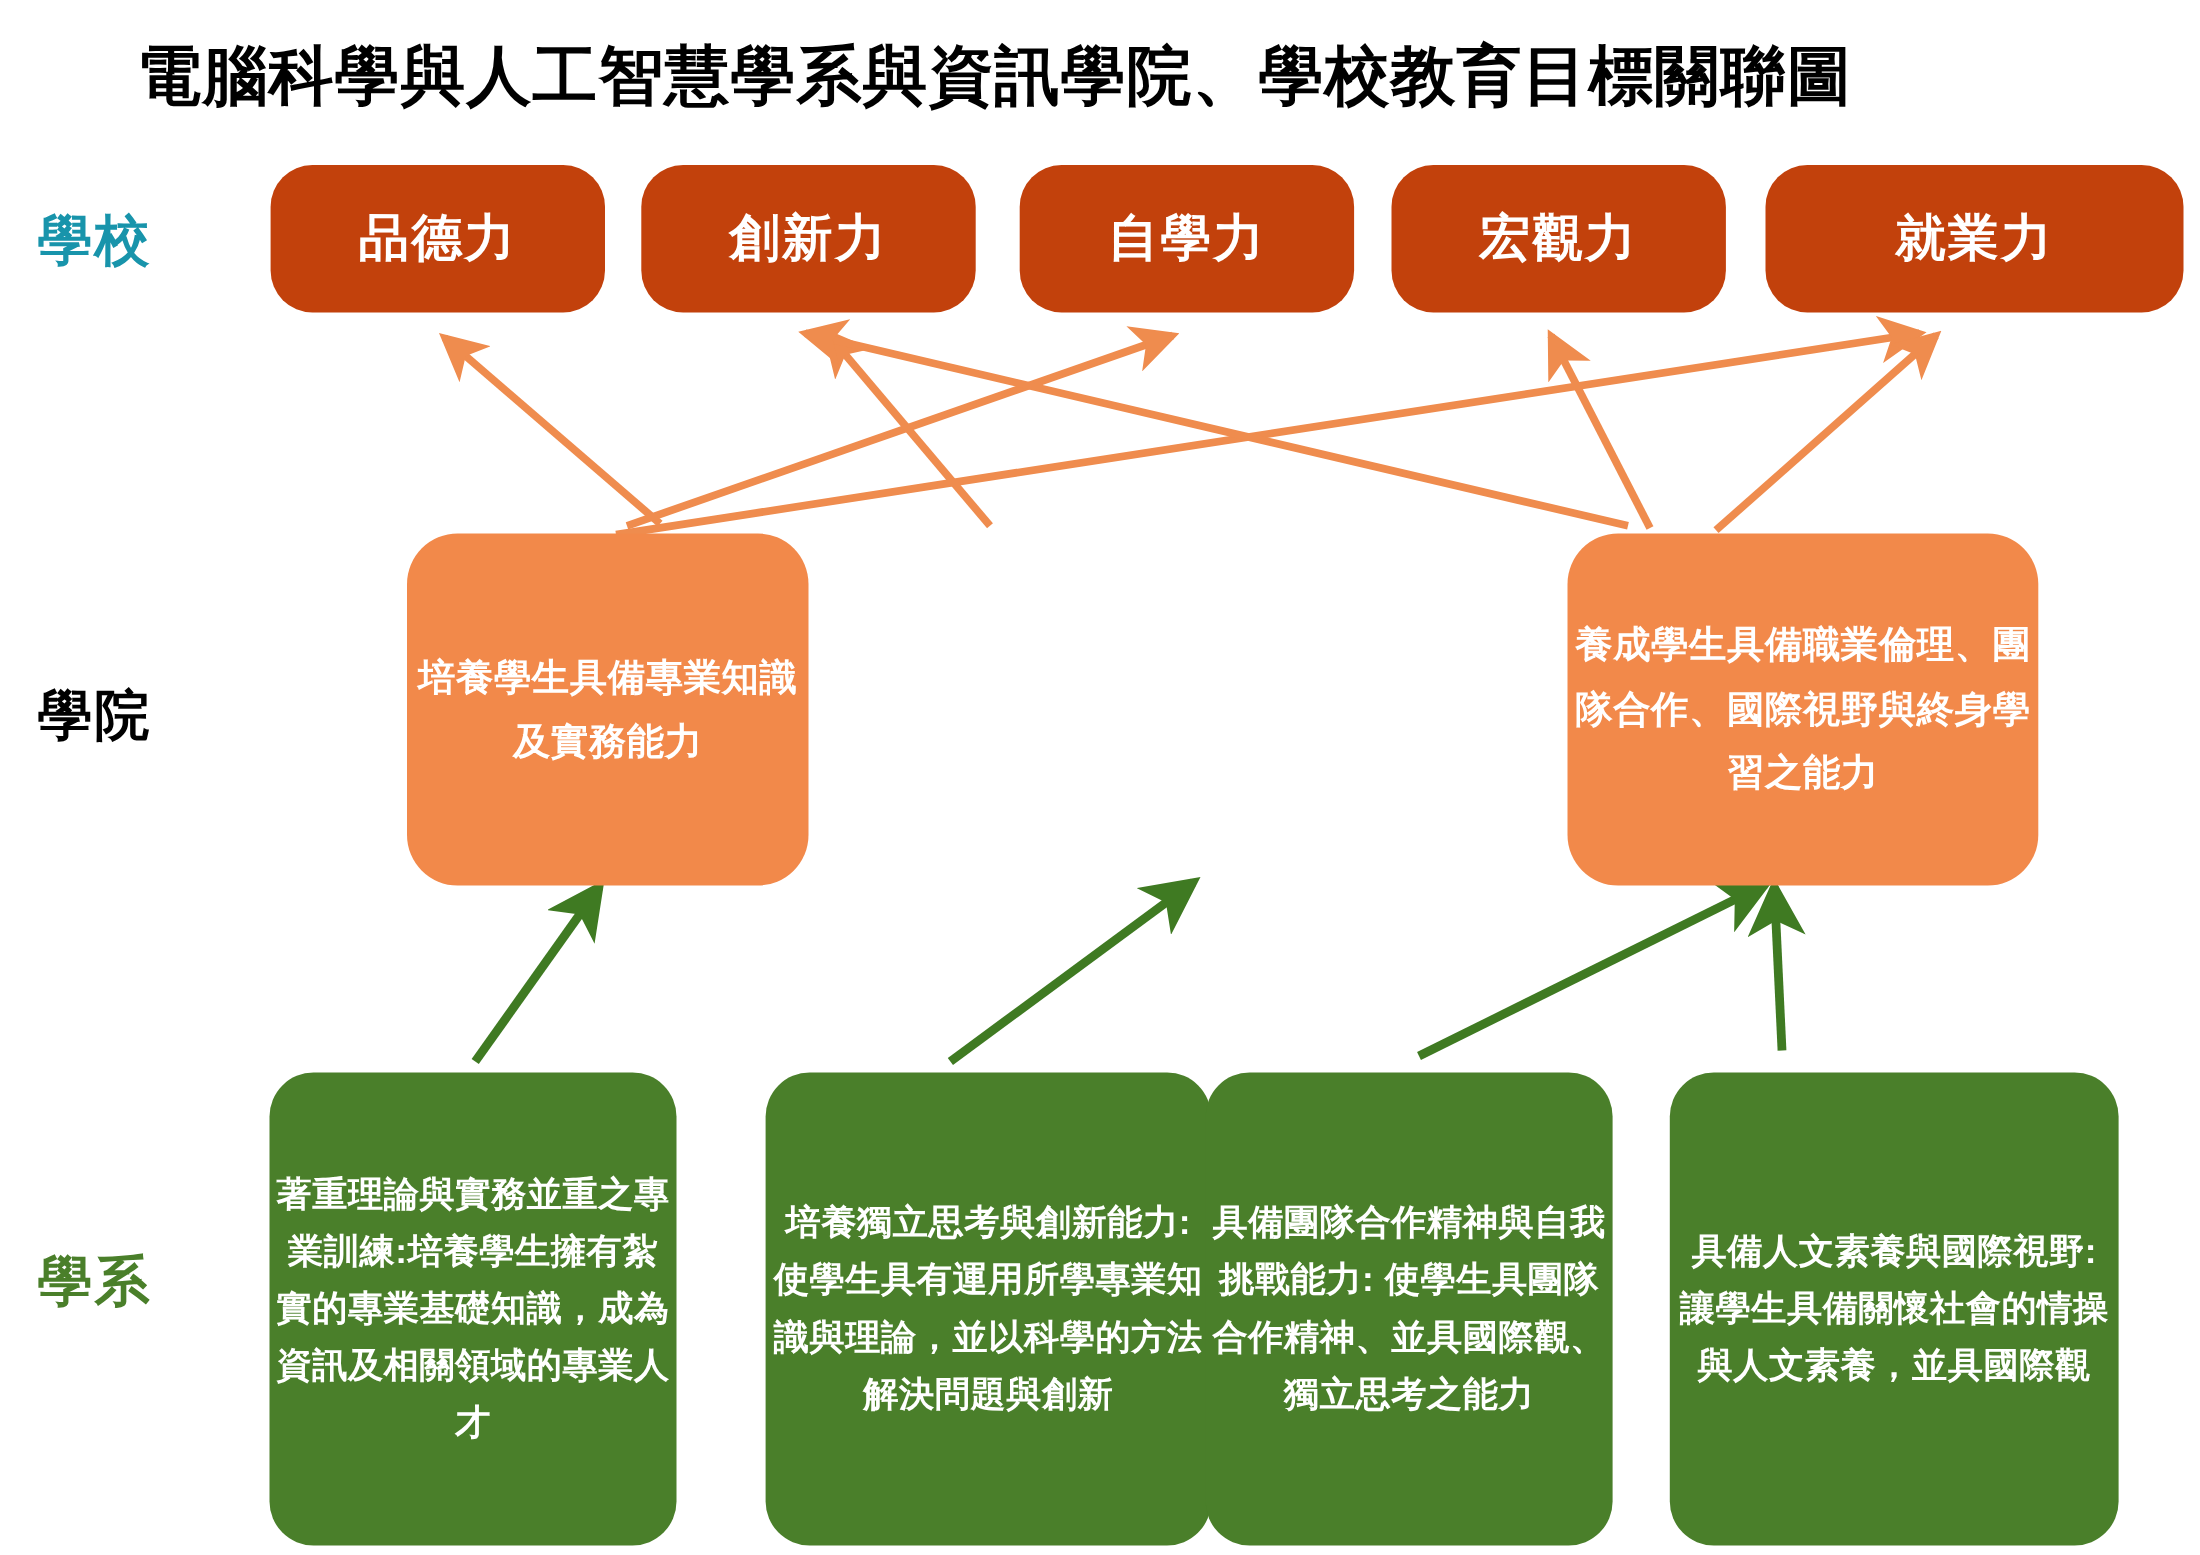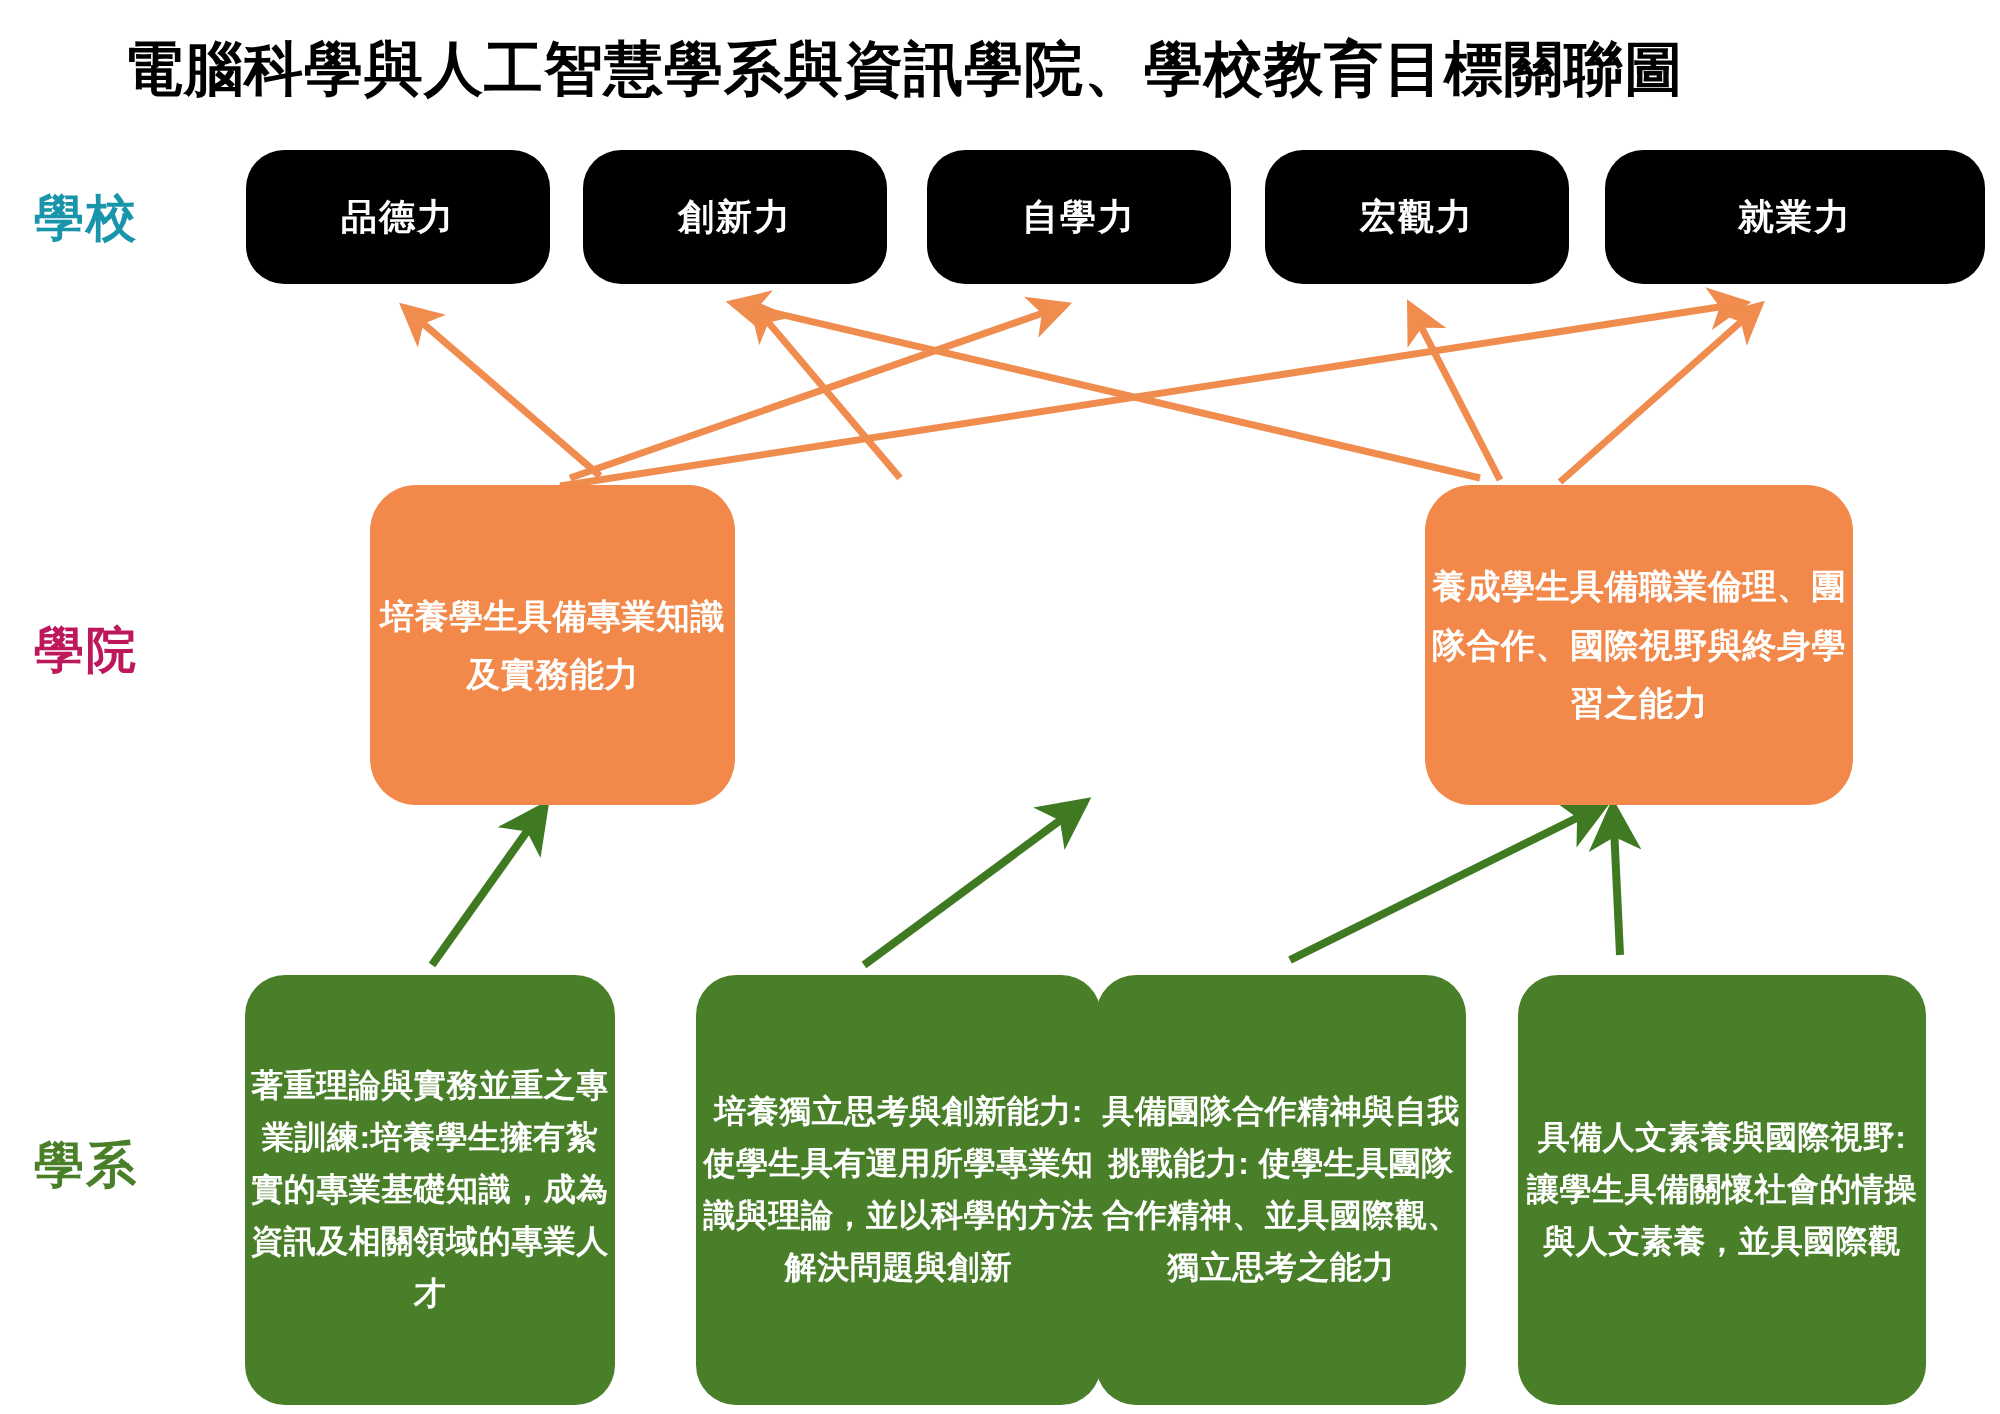--- a/index.html
+++ b/index.html
@@ -26,21 +26,21 @@
 
   
   .rowlabel{
     position:absolute;
     font-size:50px;
     font-weight:bold;
     letter-spacing:2px;
     white-space:nowrap;
   }
   .rowlabel.school{color:#1894ab;left:34px;top:185px;}
-  .rowlabel.college{color:#be185d;left:34px;top:617px;}
+  .rowlabel.college{color:#000000;left:34px;top:617px;}
   .rowlabel.dept{color:#4a7f2a;left:34px;top:1132px;}
 
   
   svg#links{position:absolute;left:0;top:0;width:2000px;height:1414px;}
 
   
   .node{
     position:absolute;
     box-sizing:border-box;
     display:flex;
@@ -48,23 +48,23 @@
     justify-content:center;
     text-align:center;
     color:#ffffff;
     font-weight:bold;
     line-height:1.55;
     overflow:hidden;
   }
   .node .txt{display:block;width:100%;padding:0 6px;}
 
   .school-node{
-    background:#000000;
+    background:#c2410c;
     border-radius:38px;
-    font-size:36px;
+    font-size:46px;
     letter-spacing:2px;
     height:134px;
     top:150px;
   }
   .college-node{
     background:#f2894a;
     border-radius:46px;
     font-size:34px;
     letter-spacing:0.5px;
     line-height:1.72;

